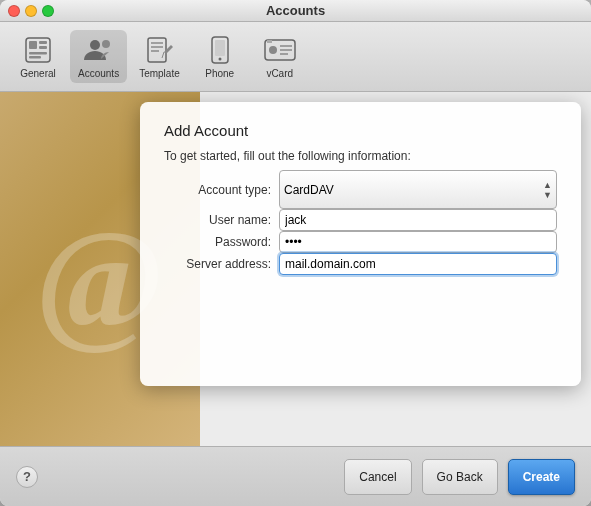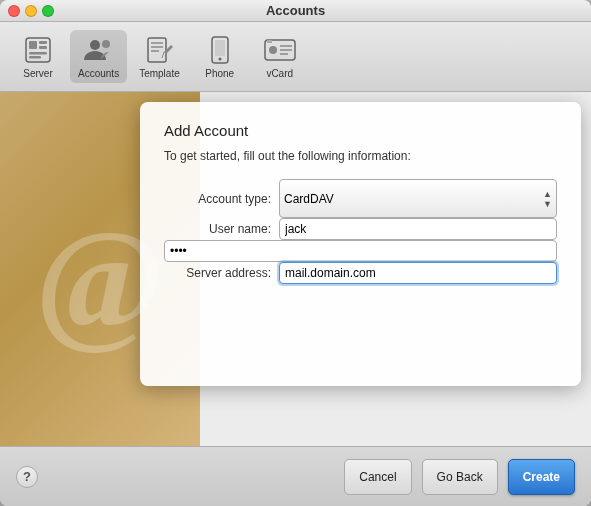--- a/index.html
+++ b/index.html
@@ -141,21 +141,21 @@
     }
     .dialog-description {
       font-size: 12px;
       color: #333;
       line-height: 1.5;
       margin-bottom: 14px;
     }
     .dialog-instruction {
       font-size: 12px;
       color: #333;
-      margin-bottom: 16px;
+      margin-bottom: 7px;
     }
 
     
     .form-row {
       display: flex;
       align-items: center;
     }
     .form-label {
       text-align: right;
       width: 115px;
@@ -285,21 +285,21 @@
       <div class="toolbar-icon">
         <svg width="28" height="28" viewBox="0 0 28 28">
           <rect x="2" y="2" width="24" height="24" rx="3" fill="none" stroke="#666" stroke-width="1.5"></rect>
           <rect x="5" y="5" width="8" height="8" rx="1" fill="#888"></rect>
           <rect x="15" y="5" width="8" height="3" rx="1" fill="#888"></rect>
           <rect x="15" y="10" width="8" height="3" rx="1" fill="#888"></rect>
           <rect x="5" y="16" width="18" height="2.5" rx="1" fill="#888"></rect>
           <rect x="5" y="20" width="12" height="2.5" rx="1" fill="#888"></rect>
         </svg>
       </div>
-      <span class="toolbar-label">Server</span>
+      <span class="toolbar-label">General</span>
     </div>
     <div class="toolbar-item active">
       <div class="toolbar-icon">
         <svg width="30" height="28" viewBox="0 0 30 28">
           <circle cx="11" cy="9" r="5" fill="#666"></circle>
           <path d="M0 24c0-5.5 5-9 11-9s11 3.5 11 9" fill="#666"></path>
           <circle cx="22" cy="8" r="4" fill="#888"></circle>
           <path d="M17 23c0-4 3.5-7 8-7" fill="#888"></path>
         </svg>
       </div>
@@ -368,20 +368,21 @@
           </div>
         </div>
       </div>
 
       <div class="form-row">
         <div class="form-label">User name:</div>
         <input type="text" class="form-input form-control" value="jack" style="">
       </div>
 
       <div class="form-row">
+        <div class="form-label">Password:</div>
         <input type="password" class="form-input form-control" value="pass" style="">
       </div>
 
       <div class="form-row">
         <div class="form-label">Server address:</div>
         <input type="text" class="form-input form-control active-field" value="mail.domain.com" style="">
       </div>
     </div>
 
   </div>

